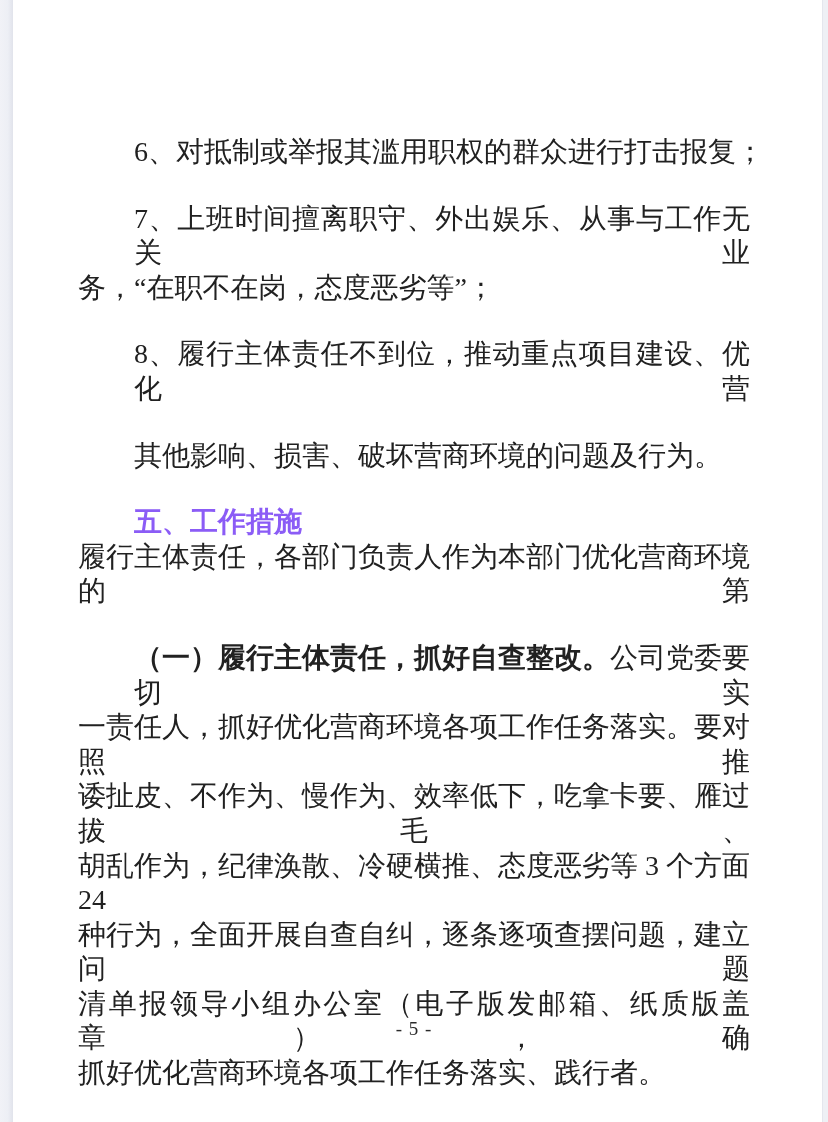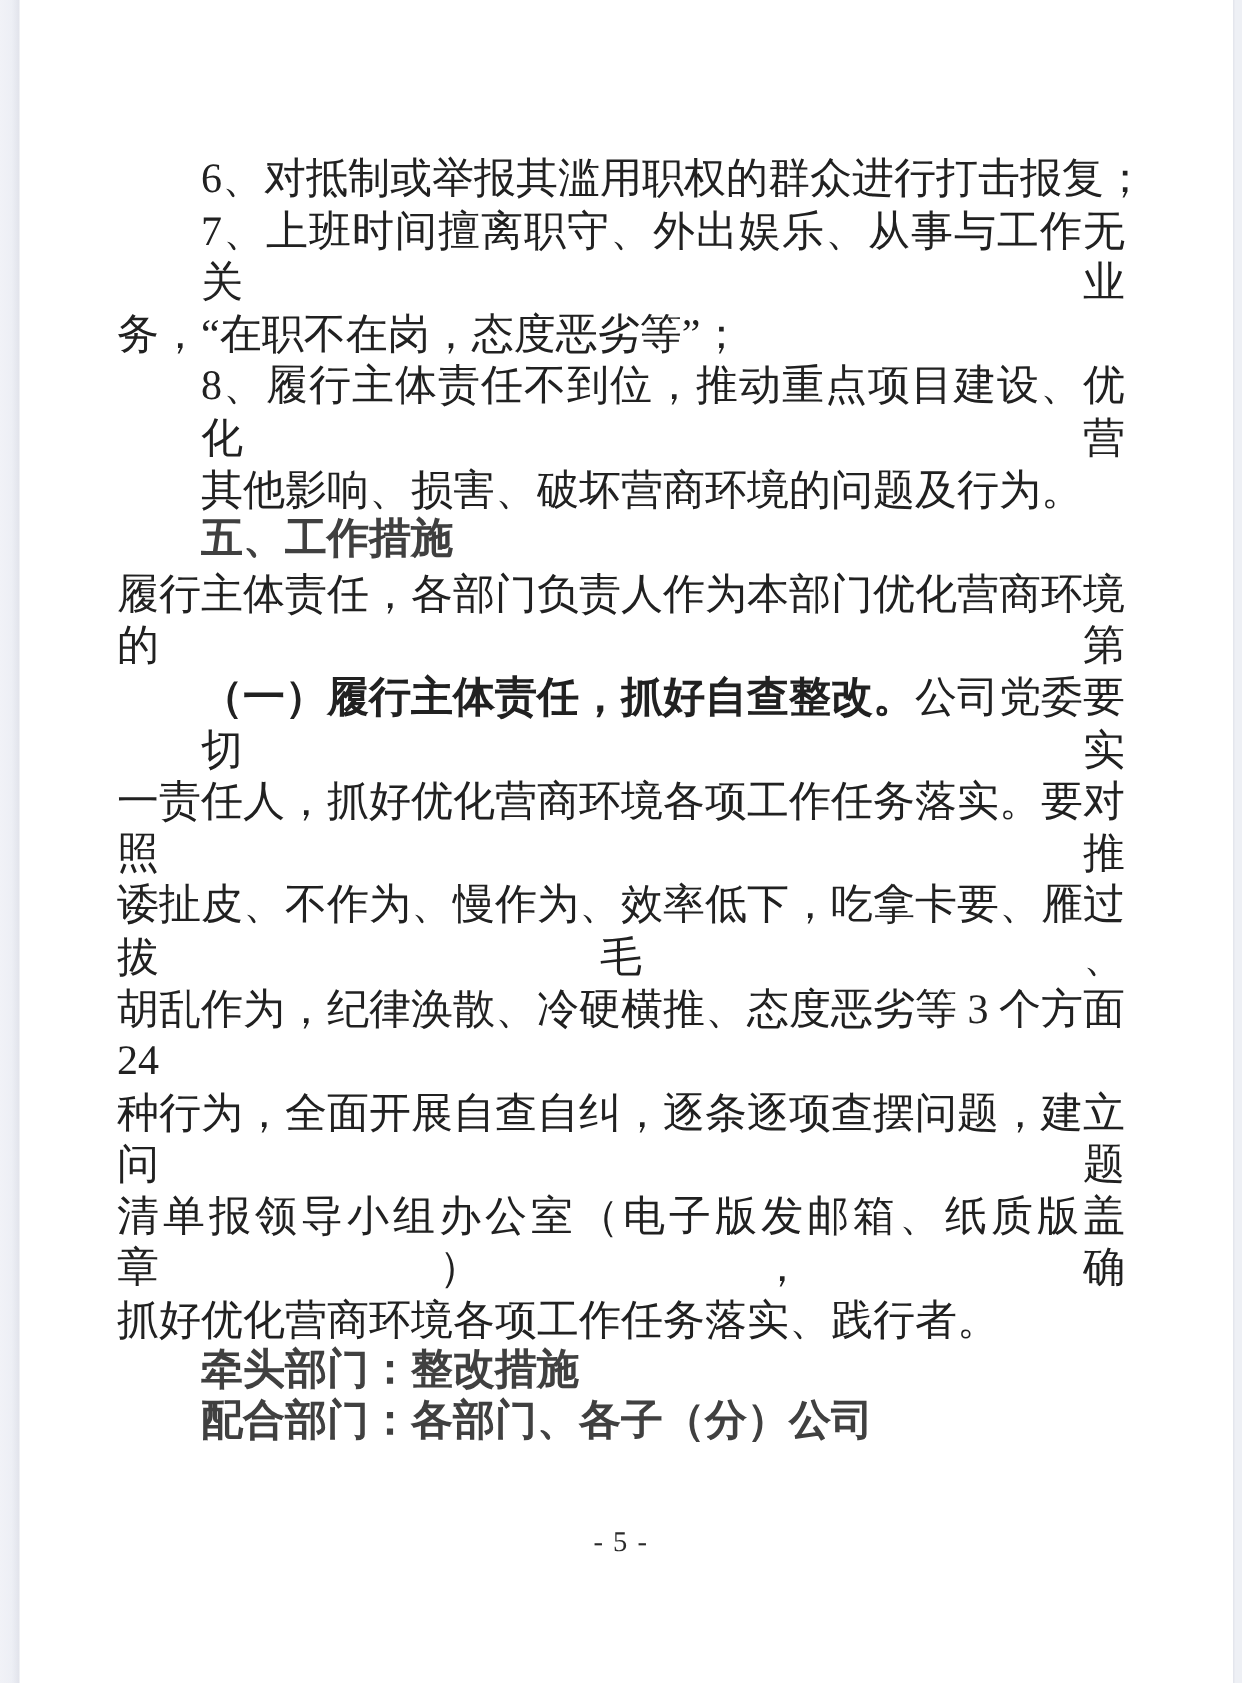--- a/index.html
+++ b/index.html
@@ -43,26 +43,27 @@
     white-space: nowrap;
     text-align: left;
   }
   .line.j {
     white-space: normal;
     text-align: justify;
     text-align-last: justify;
   }
   .line.indent {
     padding-left: 56px;
+    margin-top: 32px;
   }
   .line.heading,
   .line.boldline {
-    font-family: Liberation Mono, monospace;
+    font-family: Liberation Sans, sans-serif;
     font-weight: 700;
-    color: #404040;
+    color: #8b5cf6;
   }
   .lead {
     font-weight: 600;
   }
   .pagenum {
     position: absolute;
     left: 0; top: 1018px;
     width: 828px;
     text-align: center;
     font-size: 19px;

